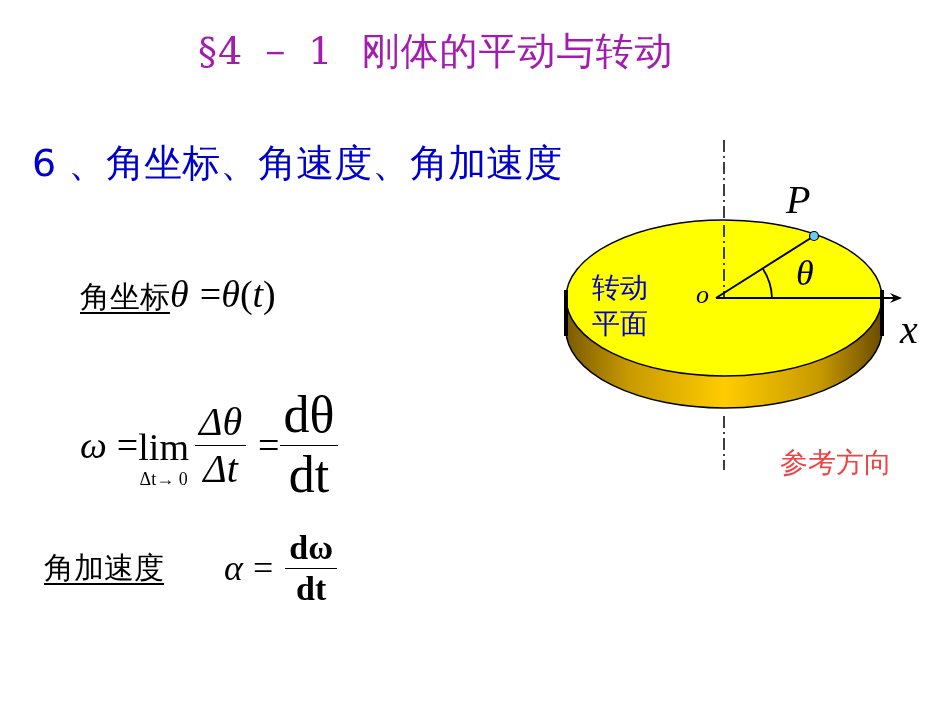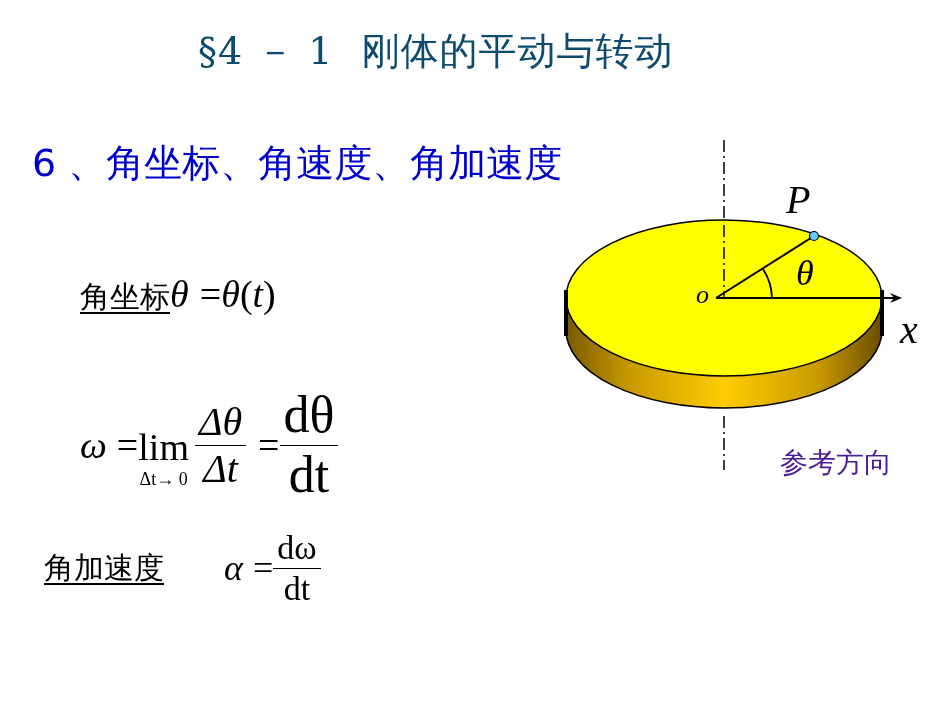--- a/index.html
+++ b/index.html
@@ -1,37 +1,37 @@
 <!DOCTYPE html>
 <html><head>
 <meta charset="utf-8">
 <style>
   html, body { margin: 0; padding: 0; background: #ffffff; }
   body { width: 950px; height: 713px; position: relative; overflow: hidden;
          font-family: "DejaVu Serif", serif; }
   .abs { position: absolute; white-space: nowrap; }
-  .title { left: 198px; top: 26px; font-size: 38px; color: #0c4a6e;
+  .title { left: 198px; top: 26px; font-size: 38px; color: #a21caf;
            font-family: "DejaVu Serif", serif; letter-spacing: 1px; }
   .title .num { margin-right: 28px; }
   .subtitle { left: 32px; top: 138px; font-size: 38px; color: #0000cc;
               font-family: "DejaVu Sans", sans-serif; }
   .label { color: #000000; font-size: 30px; text-decoration: underline;
            text-decoration-thickness: 2px; text-underline-offset: 5px;
            font-family: "DejaVu Sans", sans-serif; }
   .math { font-family: "Liberation Serif", serif; color: #000; }
   .it { font-style: italic; }
   .frac { display: inline-flex; flex-direction: column; align-items: center;
           vertical-align: middle; }
   .frac .n { padding: 0 4px 2px; border-bottom: 1.6px solid #000; line-height: 1.05; }
   .frac .d { padding: 2px 4px 0; line-height: 1.05; }
   .lim { display: inline-flex; flex-direction: column; align-items: center;
          vertical-align: middle; line-height: 1; }
   .lim .sub { font-size: 18px; margin-top: 4px; }
   .diagram { left: 556px; top: 140px; width: 394px; height: 350px; }
-  .ref-label { left: 780px; top: 444px; font-size: 28px; color: #4c1d95;
+  .ref-label { left: 780px; top: 444px; font-size: 28px; color: #ef4444;
                font-family: Liberation Mono, monospace; }
 </style>
 </head>
 <body>
 
 <div class="abs title">
   <span class="num">§4 － 1</span><span>刚体的平动与转动</span>
 </div>
 
 <div class="abs subtitle">6 、角坐标、角速度、角加速度</div>
@@ -56,21 +56,21 @@
   <span class="frac math" style="font-size:52px;">
     <span class="n">dθ</span>
     <span class="d">dt</span>
   </span>
 </div>
 
 <div class="abs" style="left:44px; top:530px; display:flex; align-items:center;justify-content:center;">
   <span class="label">角加速度</span>
   <span class="math it" style="font-size:36px; margin-left:60px;">α</span>
   <span class="math" style="font-size:36px; margin-left:10px;">=</span>
-  <span class="frac math" style="font-size:34px; font-weight:normal;">
+  <span class="frac math" style="font-size:34px; font-weight:bold;margin-left:12px;">
     <span class="n">dω</span>
     <span class="d">dt</span>
   </span>
 </div>
 
 <div class="abs diagram">
   <svg width="394" height="350" viewBox="556 140 394 350">
     <defs>
       <linearGradient id="sideGrad" x1="0" x2="1" y1="0" y2="0">
         <stop offset="0" stop-color="#7a5a00"></stop>
@@ -100,14 +100,18 @@
     <line x1="716" y1="298" x2="814" y2="236" stroke="#000" stroke-width="2"></line>
 
     <path d="M 772 298 A 56 56 0 0 0 763 269" fill="none" stroke="#000" stroke-width="1.8"></path>
 
     <circle cx="814" cy="236" r="4.5" fill="#66ccff" stroke="#000" stroke-width="1.2"></circle>
   </svg>
   <div class="abs math it" style="left:230px; top:36px; font-size:40px;">P</div>
   <div class="abs math it" style="left:240px; top:112px; font-size:36px;">θ</div>
   <div class="abs math it" style="left:140px; top:140px; font-size:26px;">o</div>
   <div class="abs math it" style="left:344px; top:166px; font-size:40px;">x</div>
+  <div class="abs" style="left:36px; top:130px; font-size:28px; color:#0000cc; font-family:'DejaVu Sans', sans-serif; line-height:36px;">
+    <div>转动</div>
+    <div>平面</div>
+  </div>
 </div>
 <div class="abs ref-label">参考方向</div>
 
 </body></html>

